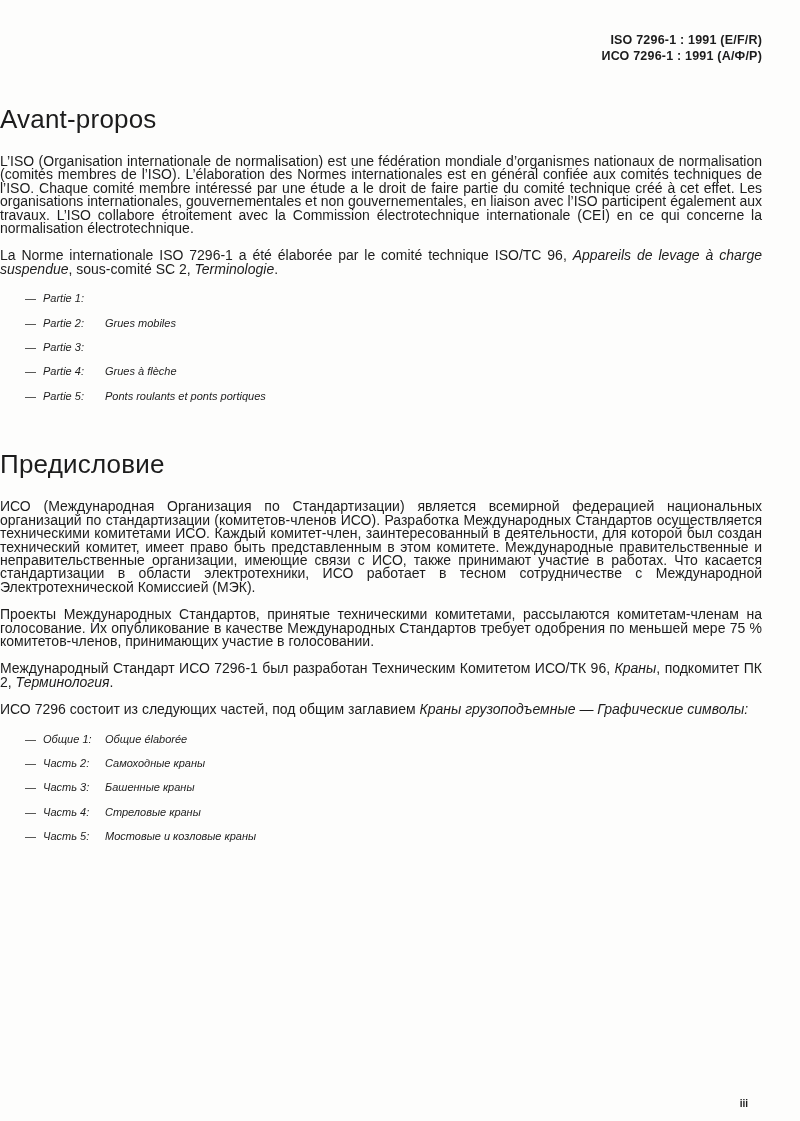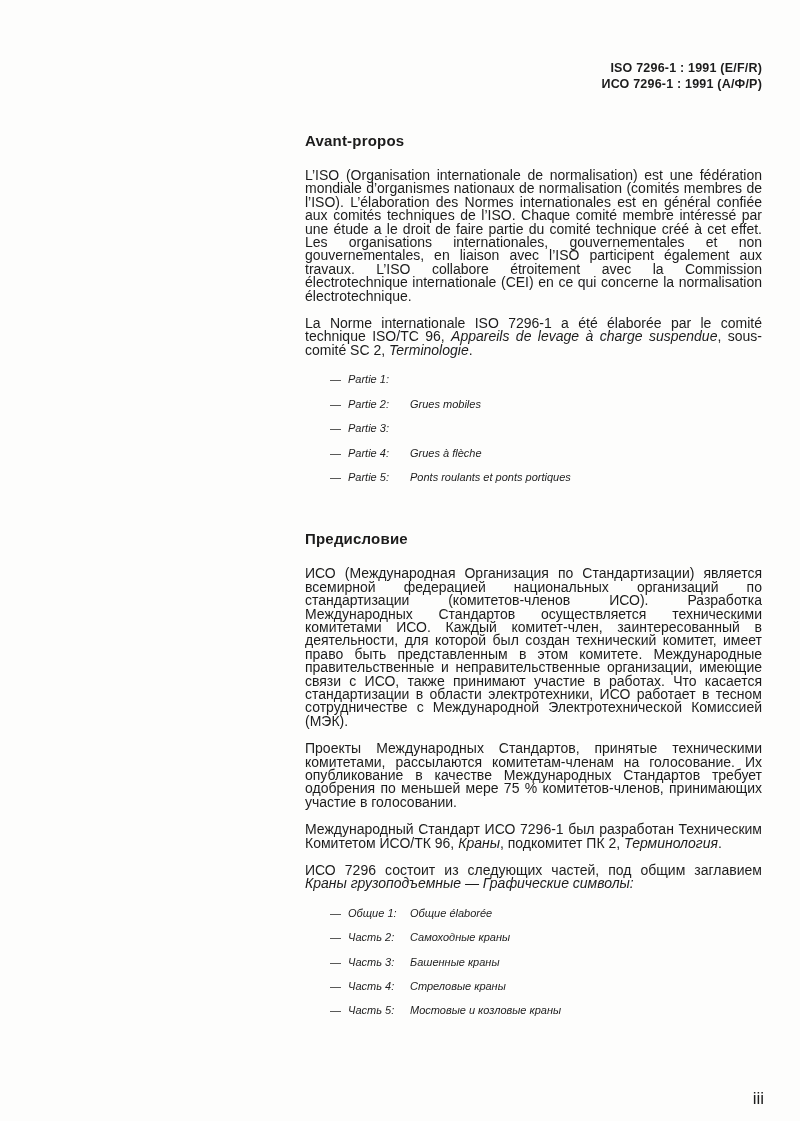--- a/index.html
+++ b/index.html
@@ -11,34 +11,33 @@
   .page {
     position: relative;
     width: 800px;
     height: 1121px;
     background: #fdfdfc;
     color: #1c1c1c;
     overflow: hidden;
     margin: 0 auto;
   }
   .content {
-    margin-left: 305px;
     margin-right: 38px; 
-    padding-top: 60px;
+    padding-top: 32px;
   }
   .doc-header {
     text-align: right;
     font-weight: bold;
     font-size: 12.5px;
     line-height: 16px;
     letter-spacing: 0.2px;
   }
   h1.section-title {
-    font-size: 15px;
-    font-weight: bold;
+    font-size: 26px;
+    font-weight: normal;
     margin: 40px 0 20px 0;
     letter-spacing: 0.2px;
   }
   h1.section-title.ru {
     margin-top: 46px;
   }
   p.body-text {
     font-size: 14px;
     line-height: 13.4px;
     text-align: justify;
@@ -63,24 +62,24 @@
   }
   .part-label {
     width: 62px;
     flex: 0 0 62px;
   }
   .part-title {
     flex: 1;
   }
   .page-number {
     position: absolute;
-    right: 36px;
+    right: 52px;
     bottom: 12px;
-    font-size: 17px;
-    font-weight: normal;
+    font-size: 10px;
+    font-weight: bold;
   }
 </style>
 </head>
 <body>
 
 <div class="page">
   <div class="content">
 
     <div class="doc-header">
       <div>ISO 7296-1 : 1991 (E/F/R)</div>

